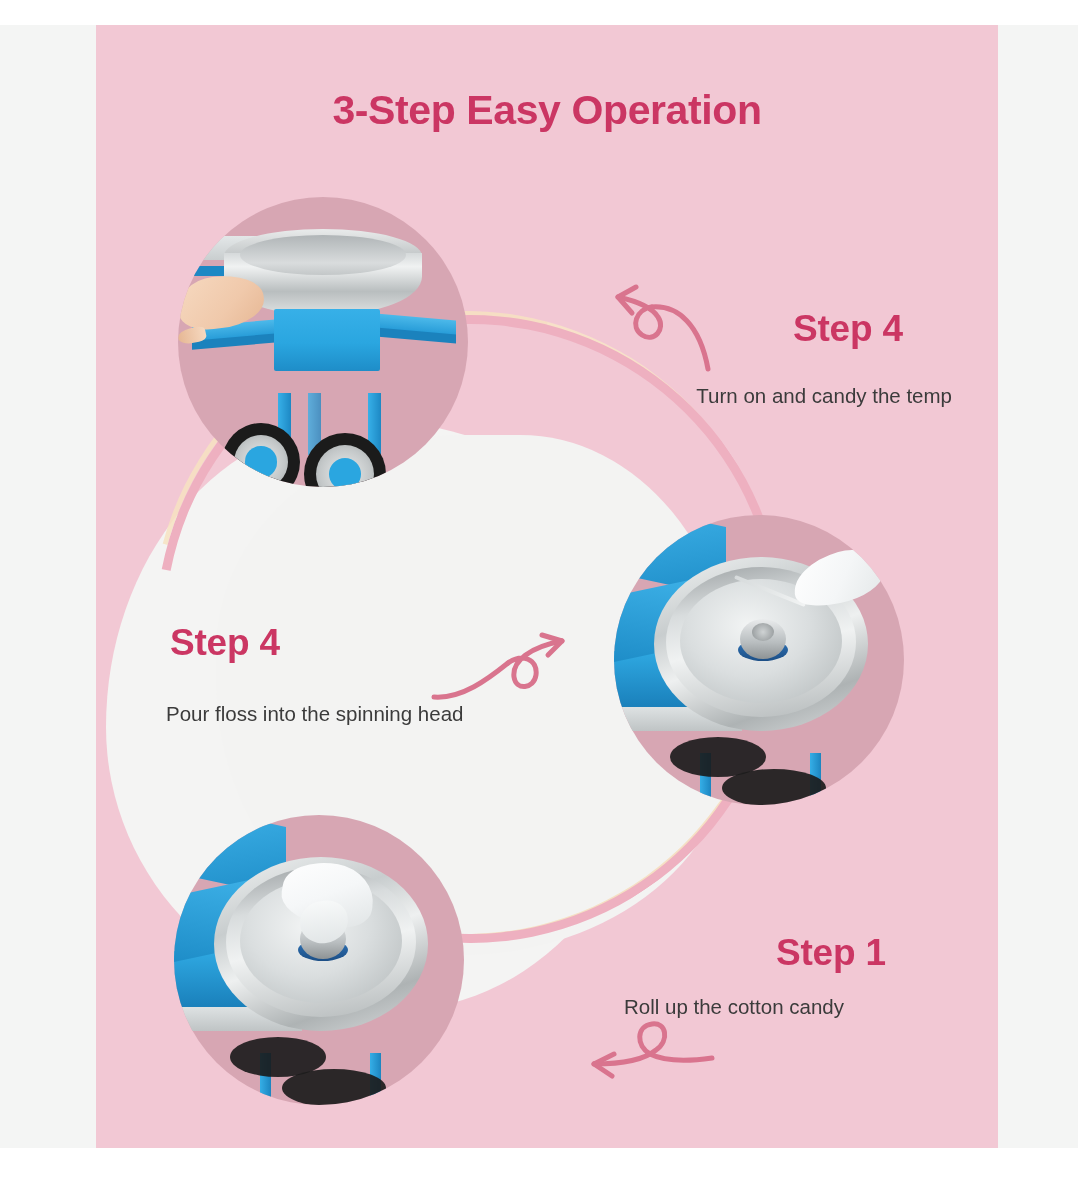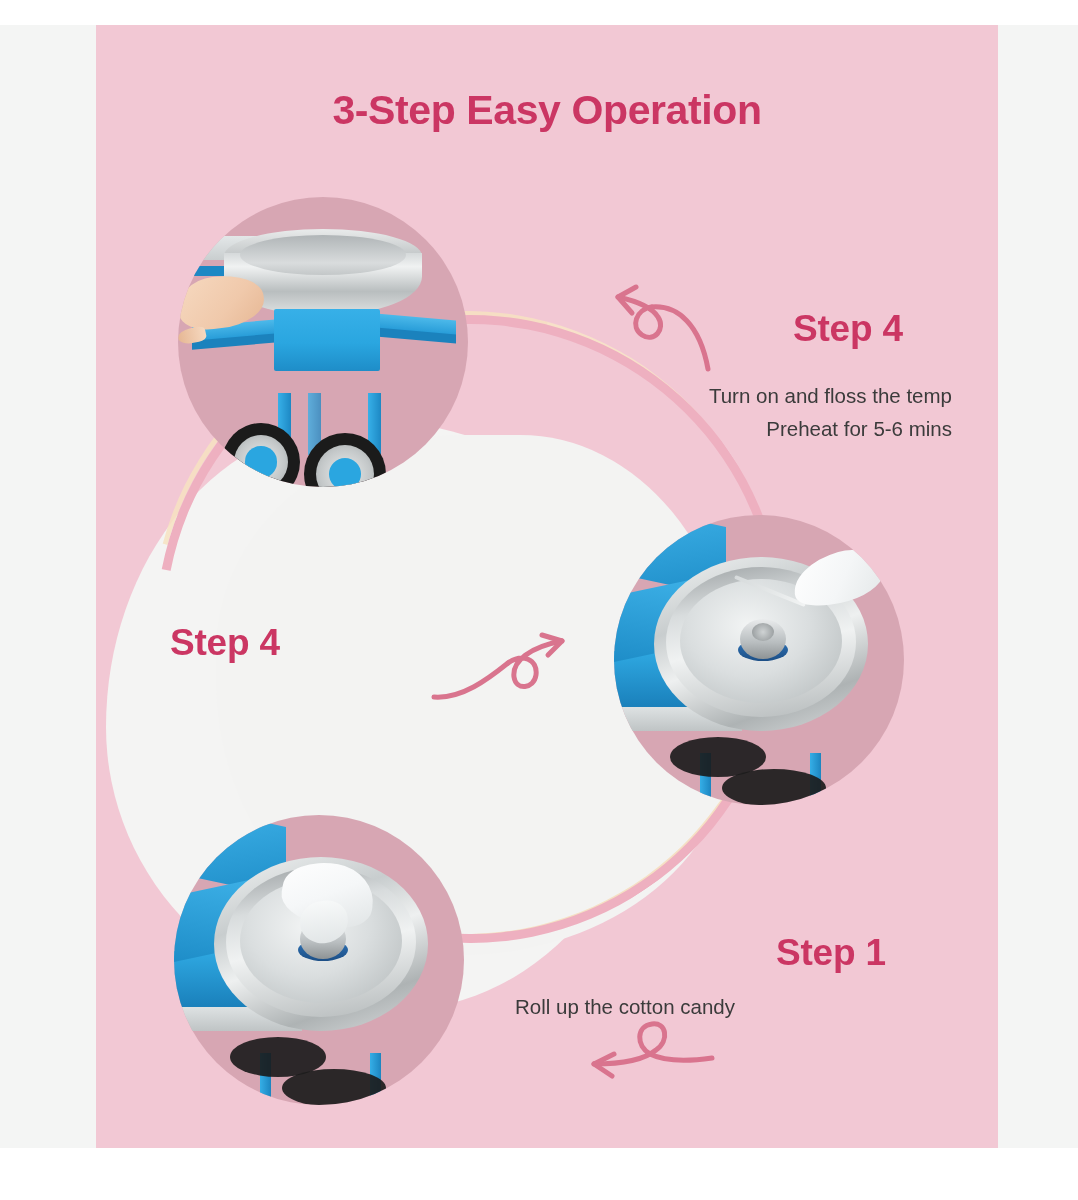--- a/index.html
+++ b/index.html
@@ -280,21 +280,21 @@
   }
 
   #step1-label { left: 697px; top: 283px; }
   #step1-line1 { left: 496px; top: 356px; width: 360px; text-align: right; }
   #step1-line2 { left: 496px; top: 389px; width: 360px; text-align: right; }
 
   #step2-label { left: 74px; top: 597px; }
   #step2-line1 { left: 70px; top: 674px; }
 
   #step3-label { left: 680px; top: 907px; }
-  #step3-line1 { left: 419px; top: 967px; width: 388px; text-align: left; }
+  #step3-line1 { left: 444px; top: 967px; width: 388px; text-align: center; }
 
   
   .arrow-svg { position: absolute; overflow: visible; }
   #arrow-1 { left: 478px; top: 248px; }
   #arrow-2 { left: 330px; top: 596px; }
   #arrow-3 { left: 470px; top: 985px; }
 </style>
 </head>
 <body>
 
@@ -407,22 +407,22 @@
 
     <svg class="arrow-svg" id="arrow-3" width="150" height="88" viewBox="0 0 150 88">
       <g fill="none" stroke="#d9748e" stroke-width="5" stroke-linecap="round">
         <path d="M146 48 C 118 52, 96 50, 84 44"></path>
         <path d="M84 44 C 70 36, 70 16, 86 14 C 100 12, 104 30, 90 40 C 78 50, 56 54, 28 54"></path>
       </g>
       <path d="M28 54 L 48 44 M28 54 L 46 66" fill="none" stroke="#d9748e" stroke-width="5" stroke-linecap="round"></path>
     </svg>
 
     <div class="step-label" id="step1-label">Step 4</div>
-    <div class="step-desc" id="step1-line1">Turn on and floss the temp</div>
-    <div class="step-desc" id="step1-line2">Preheat for 5-6 mins</div>
+    <div class="step-desc" id="step1-line1">Turn on and candy the temp</div>
 
     <div class="step-label" id="step2-label">Step 4</div>
+    <div class="step-desc" id="step2-line1">Pour floss into the spinning head</div>
 
     <div class="step-label" id="step3-label">Step 1</div>
     <div class="step-desc" id="step3-line1">Roll up the cotton candy</div>
 
   </div>
 </div>
 
 </body></html>

